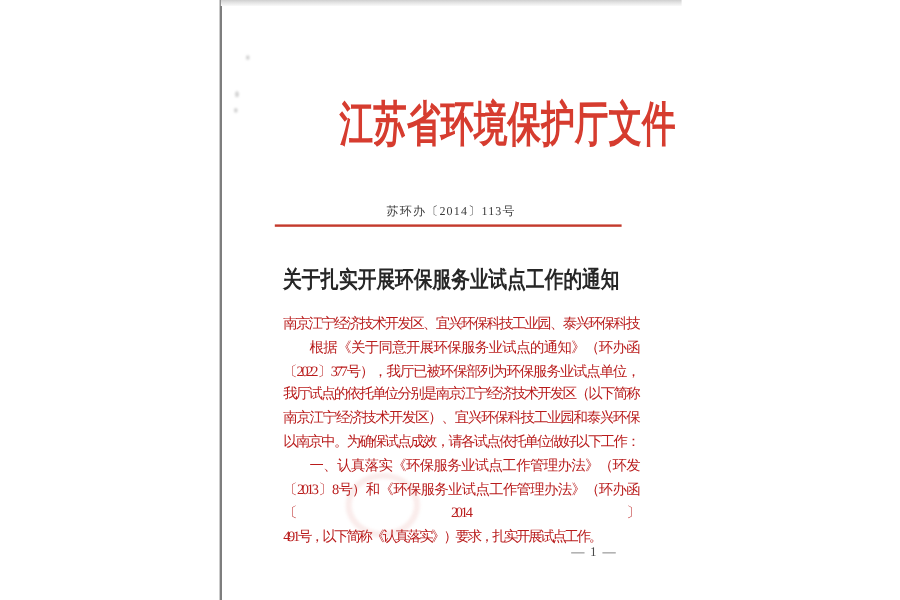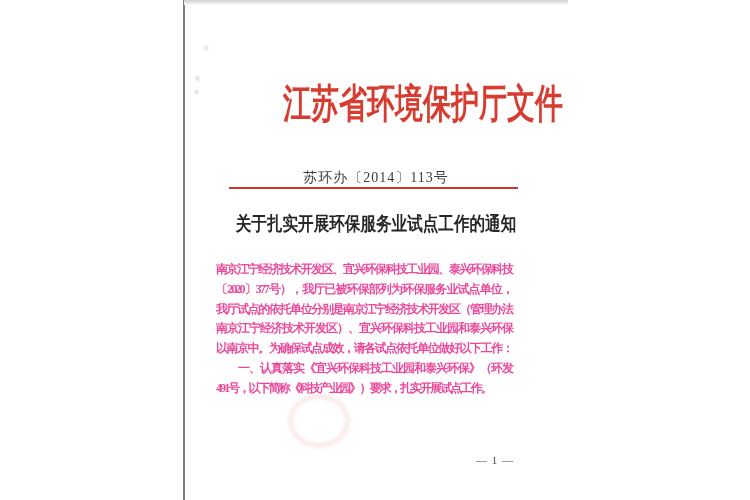--- a/index.html
+++ b/index.html
@@ -56,35 +56,35 @@
     transform: scaleX(0.70);
     transform-origin: 50% 50%;
     letter-spacing: 0px;
   }
 
   .doc-number {
     position: absolute;
     left: 184px; top: 169px;
     width: 384px;
     text-align: center;
-    font-size: 14px;
+    font-size: 10px;
     color: #3a3a3a;
     letter-spacing: 1px;
   }
 
   .letterhead-rule {
     position: absolute;
     left: 229px; top: 187px;
     width: 289px; height: 2px;
     background: #c43a2c;
   }
 
   .doc-title {
     position: absolute;
-    left: 184px; top: 212px;
+    left: 184px; top: 222px;
     width: 384px;
     text-align: center;
     line-height: 1.3;
     white-space: nowrap;
   }
   .doc-title .stretch {
     display: inline-block;
     font-size: 19px;
     font-weight: bold;
     color: #262626;
@@ -97,24 +97,23 @@
     position: absolute;
     left: 288px; top: 394px;
     width: 62px; height: 54px;
     border: 5px solid rgba(208, 70, 55, 0.10);
     border-radius: 50%;
     filter: blur(1.5px);
   }
 
   .doc-body {
     position: absolute;
-    left: 216px; top: 260px;
+    left: 236px; top: 260px;
     width: 296px;
-    color: #ec4899;
-    font-weight: bold;
+    color: #b91c1c;
   }
   .doc-body .line {
     font-size: 12px;
     line-height: 19.8px;
     letter-spacing: -1.9px;
     text-align: justify;
     text-align-last: justify;
   }
   .doc-body .line.no-fill {
     text-align-last: left;
@@ -154,23 +153,25 @@
   <div class="letterhead-rule"></div>
 
   <div class="doc-title">
     <span class="stretch">关于扎实开展环保服务业试点工作的通知</span>
   </div>
 
   <div class="seal-mark"></div>
 
   <div class="doc-body">
     <div class="line">南京江宁经济技术开发区、宜兴环保科技工业园、泰兴环保科技</div>
-    <div class="line">〔2020〕377号），我厅已被环保部列为环保服务业试点单位，</div>
-    <div class="line">我厅试点的依托单位分别是南京江宁经济技术开发区（管理办法</div>
+    <div class="line indent">根据《关于同意开展环保服务业试点的通知》（环办函</div>
+    <div class="line">〔2022〕377号），我厅已被环保部列为环保服务业试点单位，</div>
+    <div class="line">我厅试点的依托单位分别是南京江宁经济技术开发区（以下简称</div>
     <div class="line">南京江宁经济技术开发区）、宜兴环保科技工业园和泰兴环保</div>
     <div class="line">以南京中。为确保试点成效，请各试点依托单位做好以下工作：</div>
-    <div class="line indent">一、认真落实《宜兴环保科技工业园和泰兴环保》（环发</div>
-    <div class="line no-fill">491号，以下简称《科技产业园》）要求，扎实开展试点工作。</div>
+    <div class="line indent">一、认真落实《环保服务业试点工作管理办法》（环发</div>
+    <div class="line">〔2013〕8号）和《环保服务业试点工作管理办法》（环办函〔2014〕</div>
+    <div class="line no-fill">491号，以下简称《认真落实》）要求，扎实开展试点工作。</div>
   </div>
 
   <div class="page-number">— 1 —</div>
 
 </div>
 
 </body></html>

